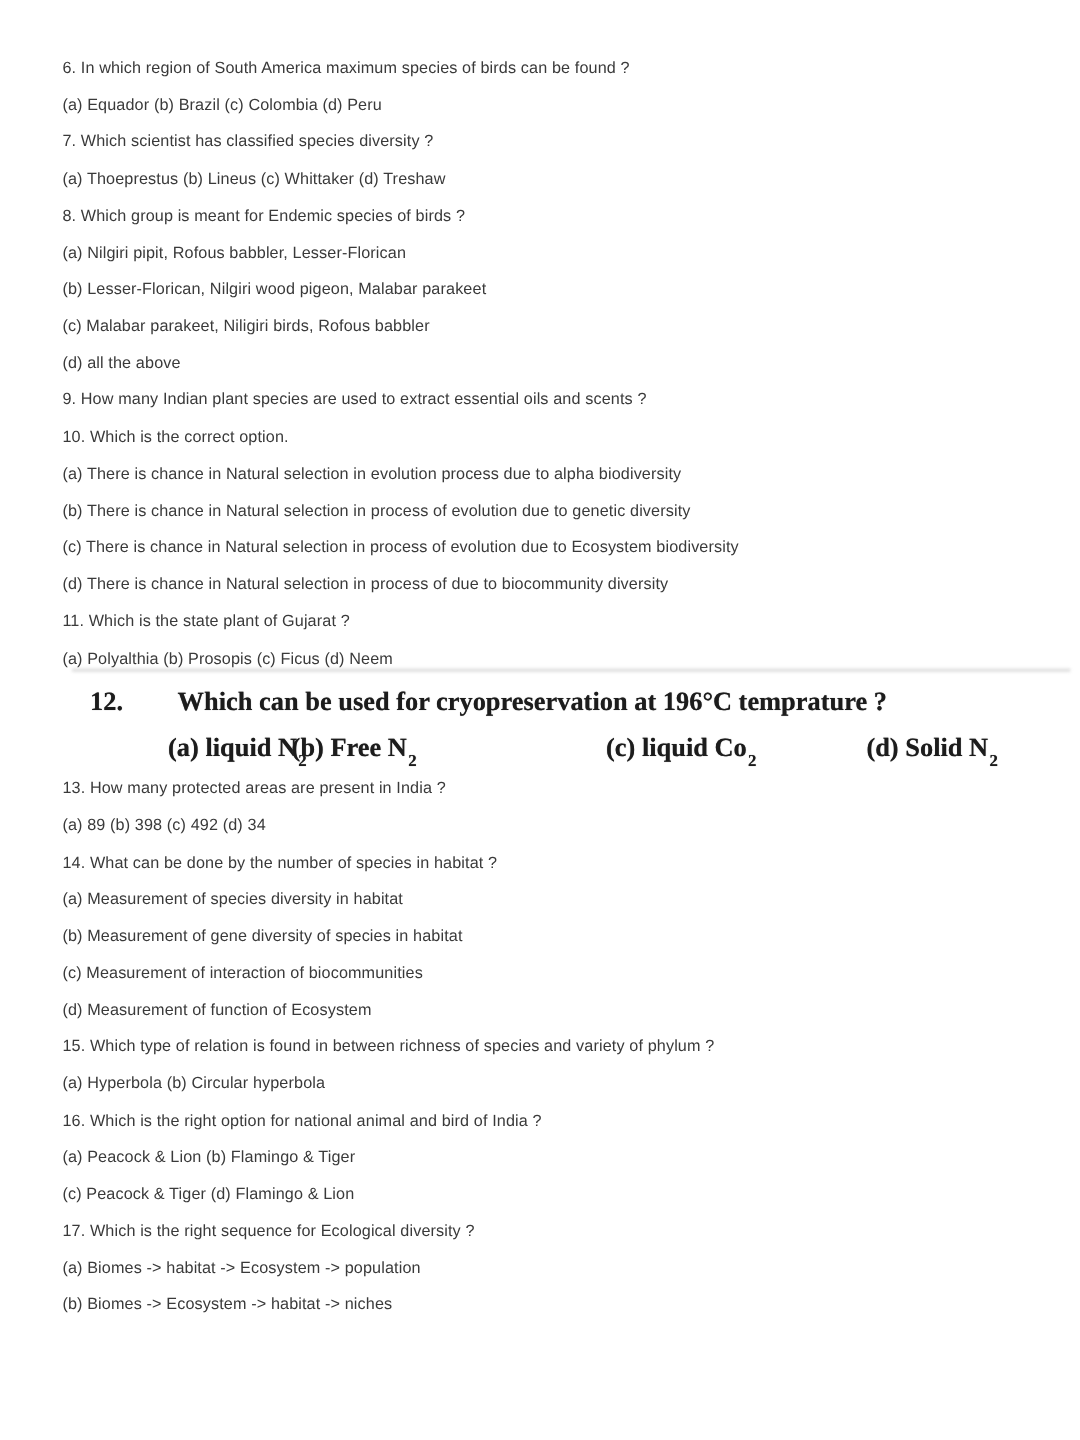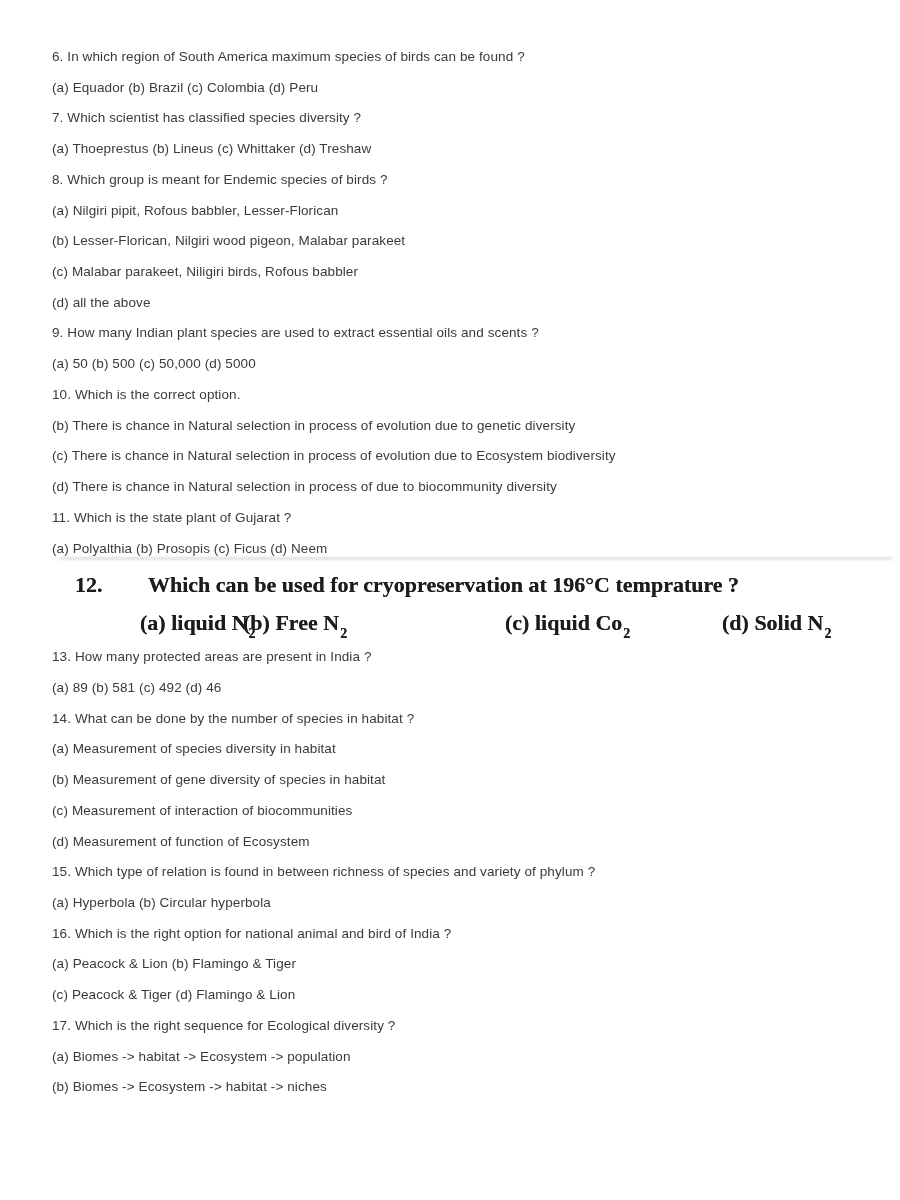--- a/index.html
+++ b/index.html
@@ -96,42 +96,42 @@
     <div class="line">7. Which scientist has classified species diversity ?</div>
     <div class="line">(a) Thoeprestus (b) Lineus (c) Whittaker (d) Treshaw</div>
 
     <div class="line">8. Which group is meant for Endemic species of birds ?</div>
     <div class="line">(a) Nilgiri pipit, Rofous babbler, Lesser-Florican</div>
     <div class="line">(b) Lesser-Florican, Nilgiri wood pigeon, Malabar parakeet</div>
     <div class="line">(c) Malabar parakeet, Niligiri birds, Rofous babbler</div>
     <div class="line">(d) all the above</div>
 
     <div class="line">9. How many Indian plant species are used to extract essential oils and scents ?</div>
-    <div class="line">(a) 50 (b) 500 (c) 50,000 (d) 5000</div>
 
     <div class="line">10. Which is the correct option.</div>
+    <div class="line">(a) There is chance in Natural selection in evolution process due to alpha biodiversity</div>
     <div class="line">(b) There is chance in Natural selection in process of evolution due to genetic diversity</div>
     <div class="line">(c) There is chance in Natural selection in process of evolution due to Ecosystem biodiversity</div>
     <div class="line">(d) There is chance in Natural selection in process of due to biocommunity diversity</div>
 
     <div class="line">11. Which is the state plant of Gujarat ?</div>
     <div class="line">(a) Polyalthia (b) Prosopis (c) Ficus (d) Neem</div>
 
     <div class="q12-block">
       <div class="q12-artifact-top"></div>
       <span class="q12-row1-num">12.</span>
       <span class="q12-row1-text">Which can be used for cryopreservation at 196°C temprature ?</span>
       <span class="q12-opt q12-opt-a"><span>(a) liquid N</span><span class="ssub">2</span></span>
       <span class="q12-opt q12-opt-b"><span>(b) Free N</span><span class="ssub">2</span></span>
       <span class="q12-opt q12-opt-c"><span>(c) liquid Co</span><span class="ssub">2</span></span>
       <span class="q12-opt q12-opt-d"><span>(d) Solid N</span><span class="ssub">2</span></span>
     </div>
 
     <div class="line">13. How many protected areas are present in India ?</div>
-    <div class="line">(a) 89 (b) 581 (c) 492 (d) 46</div>
+    <div class="line">(a) 89 (b) 398 (c) 492 (d) 34</div>
 
     <div class="line">14. What can be done by the number of species in habitat ?</div>
     <div class="line">(a) Measurement of species diversity in habitat</div>
     <div class="line">(b) Measurement of gene diversity of species in habitat</div>
     <div class="line">(c) Measurement of interaction of biocommunities</div>
     <div class="line">(d) Measurement of function of Ecosystem</div>
 
     <div class="line">15. Which type of relation is found in between richness of species and variety of phylum ?</div>
     <div class="line">(a) Hyperbola (b) Circular hyperbola</div>
 

